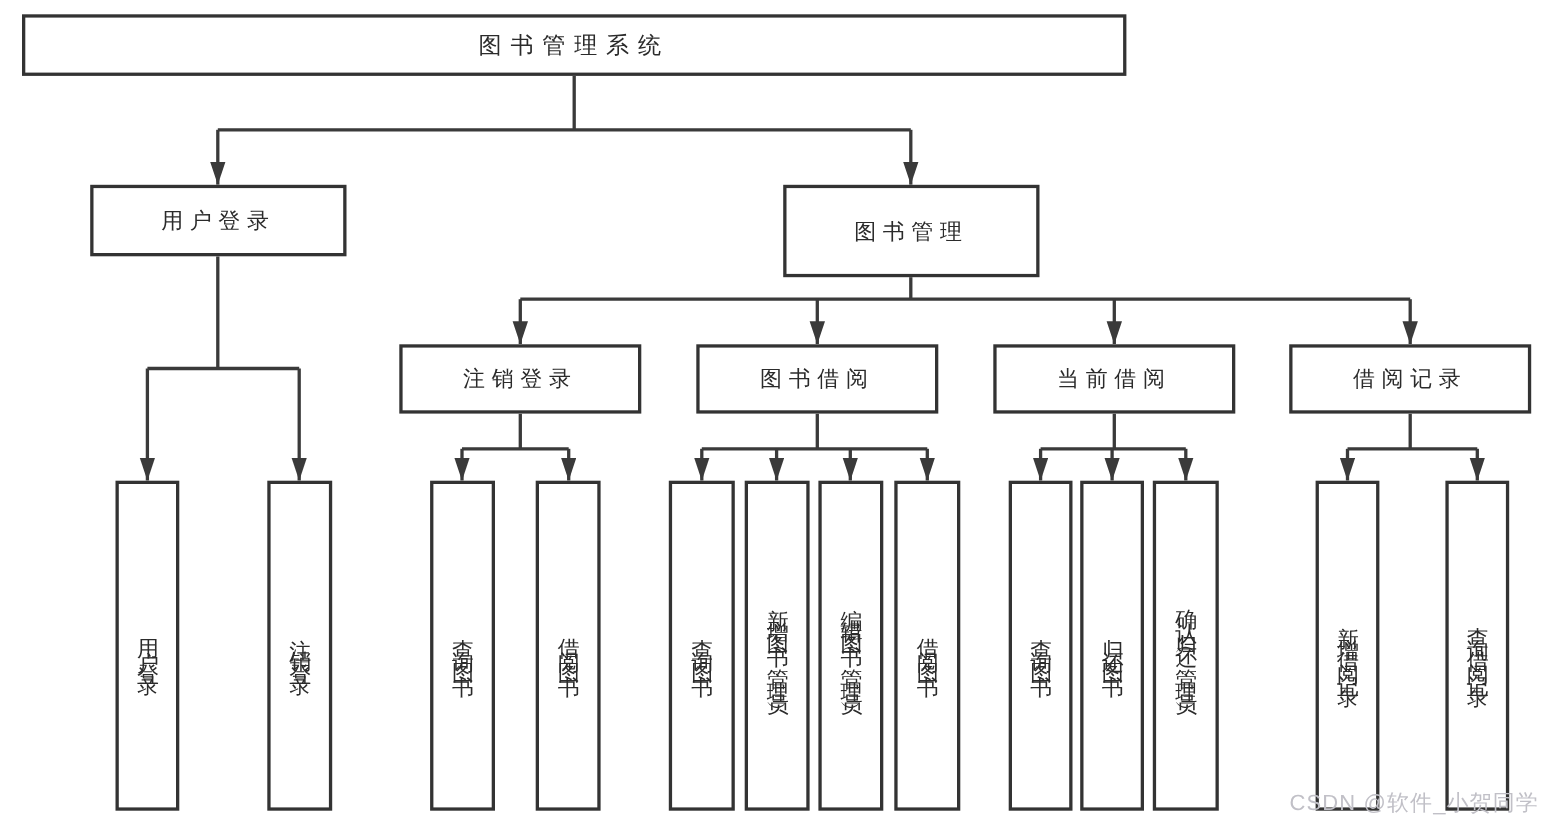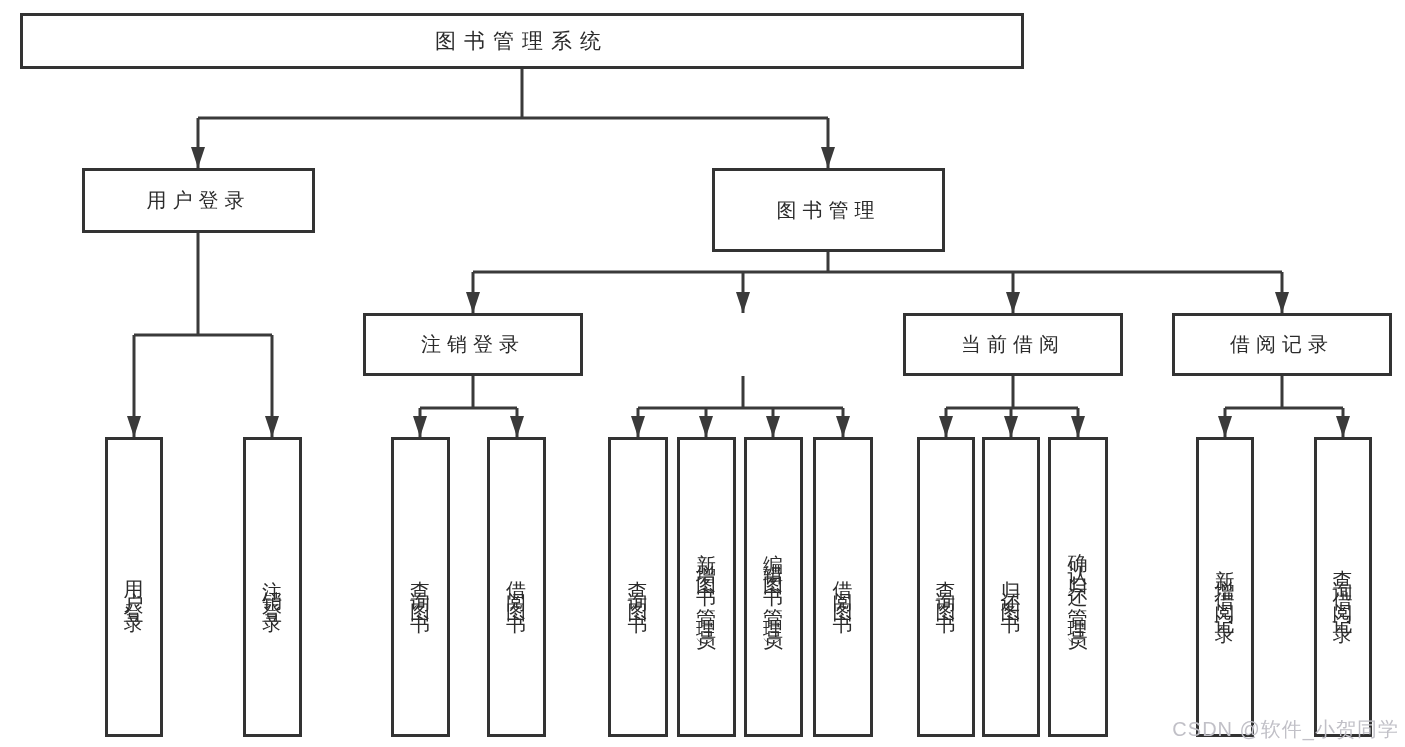--- a/index.html
+++ b/index.html
@@ -80,20 +80,23 @@
   <div class="node h" style="left:82px;top:168px;width:233px;height:65px">
     <span>用户登录</span>
   </div>
   <div class="node h" style="left:712px;top:168px;width:233px;height:84px">
     <span>图书管理</span>
   </div>
 
   <div class="node h" style="left:363px;top:313px;width:220px;height:63px">
     <span>注销登录</span>
   </div>
+  <div class="node h" style="left:633px;top:313px;width:220px;height:63px">
+    <span>图书借阅</span>
+  </div>
   <div class="node h" style="left:1172px;top:313px;width:220px;height:63px">
     <span>借阅记录</span>
   </div>
   <div class="node h" style="left:903px;top:313px;width:220px;height:63px">
     <span>当前借阅</span>
   </div>
 
   <div class="node v" style="left:105px;top:437px;width:58px;height:300px">
     <span>用户登录</span>
   </div>

